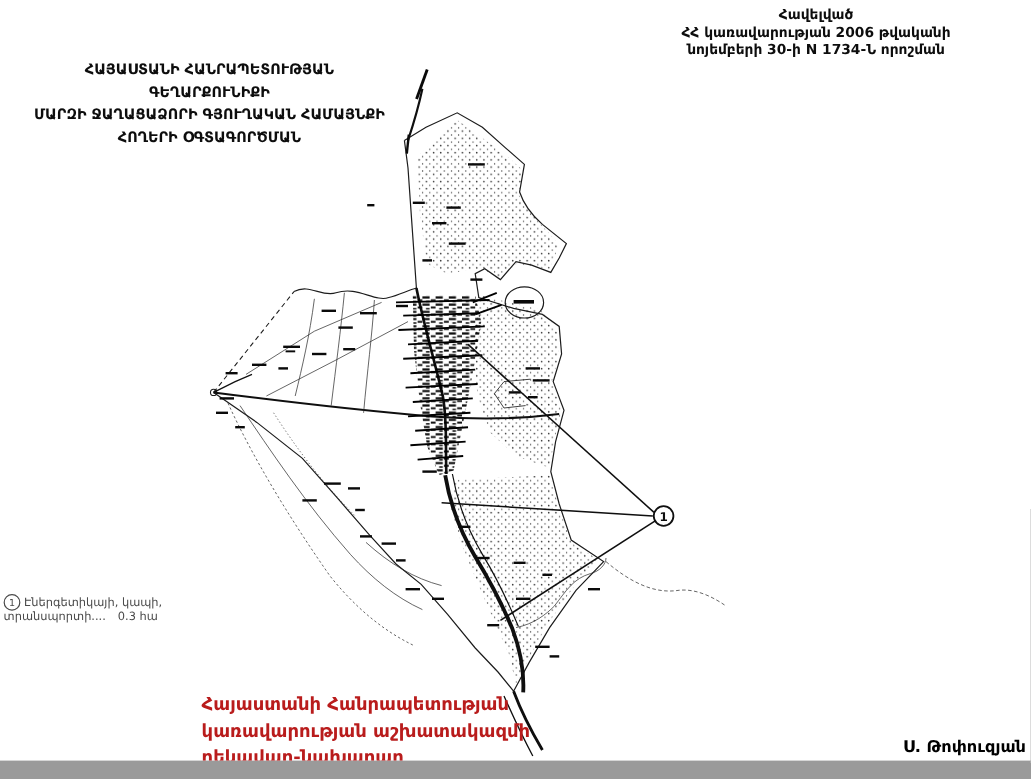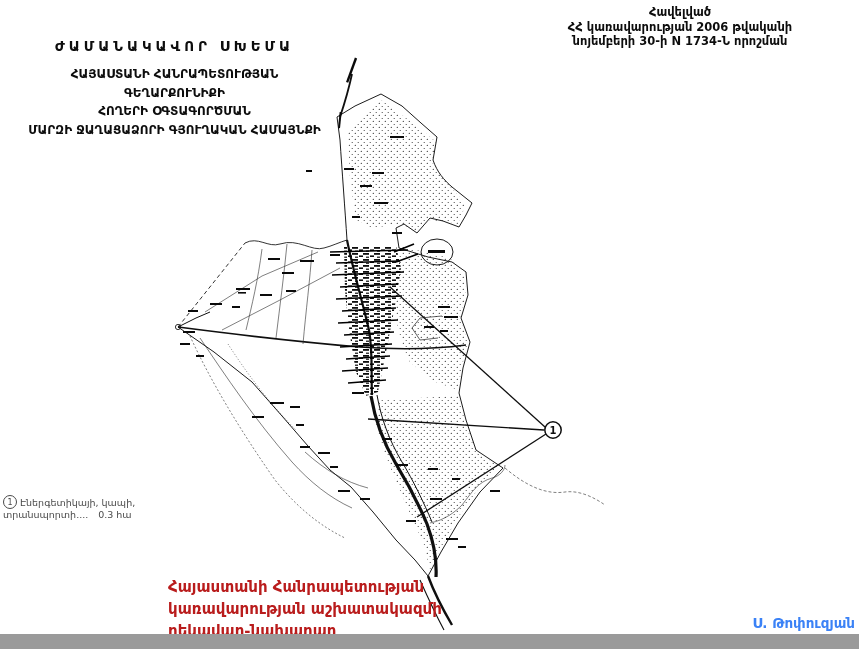--- a/index.html
+++ b/index.html
@@ -15,40 +15,39 @@
   .title-main{font-size:13.5px;font-weight:bold;letter-spacing:4px;white-space:nowrap;}
   .subtitle{margin-top:11px;font-size:12px;font-weight:bold;line-height:1.55;}
   .legend{position:absolute;left:3px;top:495px;width:170px;font-size:9.5px;color:#4a4a4a;}
   .legend-row1{display:flex;align-items:center;gap:3px;}
   .legend-row2{display:flex;gap:10px;align-items:flex-end;}
   .circle-marker{
     display:inline-flex;width:12px;height:12px;border:1px solid #4a4a4a;border-radius:50%;
     align-items:center;justify-content:center;font-size:8px;flex:0 0 auto;
   }
   .footer{position:absolute;left:168px;top:577px;font-size:15px;font-weight:bold;line-height:1.45;color:#b91c1c;}
-  .signature{position:absolute;left:685px;top:615px;width:170px;text-align:right;font-weight:bold;font-size:13.5px;color:#3b82f6;}
+  .signature{position:absolute;left:685px;top:615px;width:170px;text-align:right;font-weight:bold;font-size:13.5px;color:#000000;}
   svg.map{position:absolute;left:0;top:0;}
 </style>
 </head>
 <body>
 
 <div class="page">
 
   <div class="approval">
     <div>Հավելված</div>
     <div>ՀՀ կառավարության 2006 թվականի</div>
     <div>նոյեմբերի 30-ի N 1734-Ն որոշման</div>
   </div>
 
   <div class="title-block">
-    <div class="title-main">ԺԱՄԱՆԱԿԱՎՈՐ ՍԽԵՄԱ</div>
     <div class="subtitle">
       <div>ՀԱՅԱՍՏԱՆԻ ՀԱՆՐԱՊԵՏՈՒԹՅԱՆ ԳԵՂԱՐՔՈՒՆԻՔԻ</div>
+      <div>ՄԱՐԶԻ ՋԱՂԱՑԱՁՈՐԻ ԳՅՈՒՂԱԿԱՆ ՀԱՄԱՅՆՔԻ</div>
       <div>ՀՈՂԵՐԻ ՕԳՏԱԳՈՐԾՄԱՆ</div>
-      <div>ՄԱՐԶԻ ՋԱՂԱՑԱՁՈՐԻ ԳՅՈՒՂԱԿԱՆ ՀԱՄԱՅՆՔԻ</div>
     </div>
   </div>
 
   <svg class="map" width="859" height="649" viewBox="0 0 859 649" xmlns="http://www.w3.org/2000/svg">
     <defs>
       <pattern id="dots" width="6" height="6" patternUnits="userSpaceOnUse">
         <circle cx="1.3" cy="1.3" r="0.65" fill="#2a2a2a"></circle>
         <circle cx="4.2" cy="4.5" r="0.55" fill="#2a2a2a"></circle>
       </pattern>
       <pattern id="dense" width="11" height="6" patternUnits="userSpaceOnUse">

